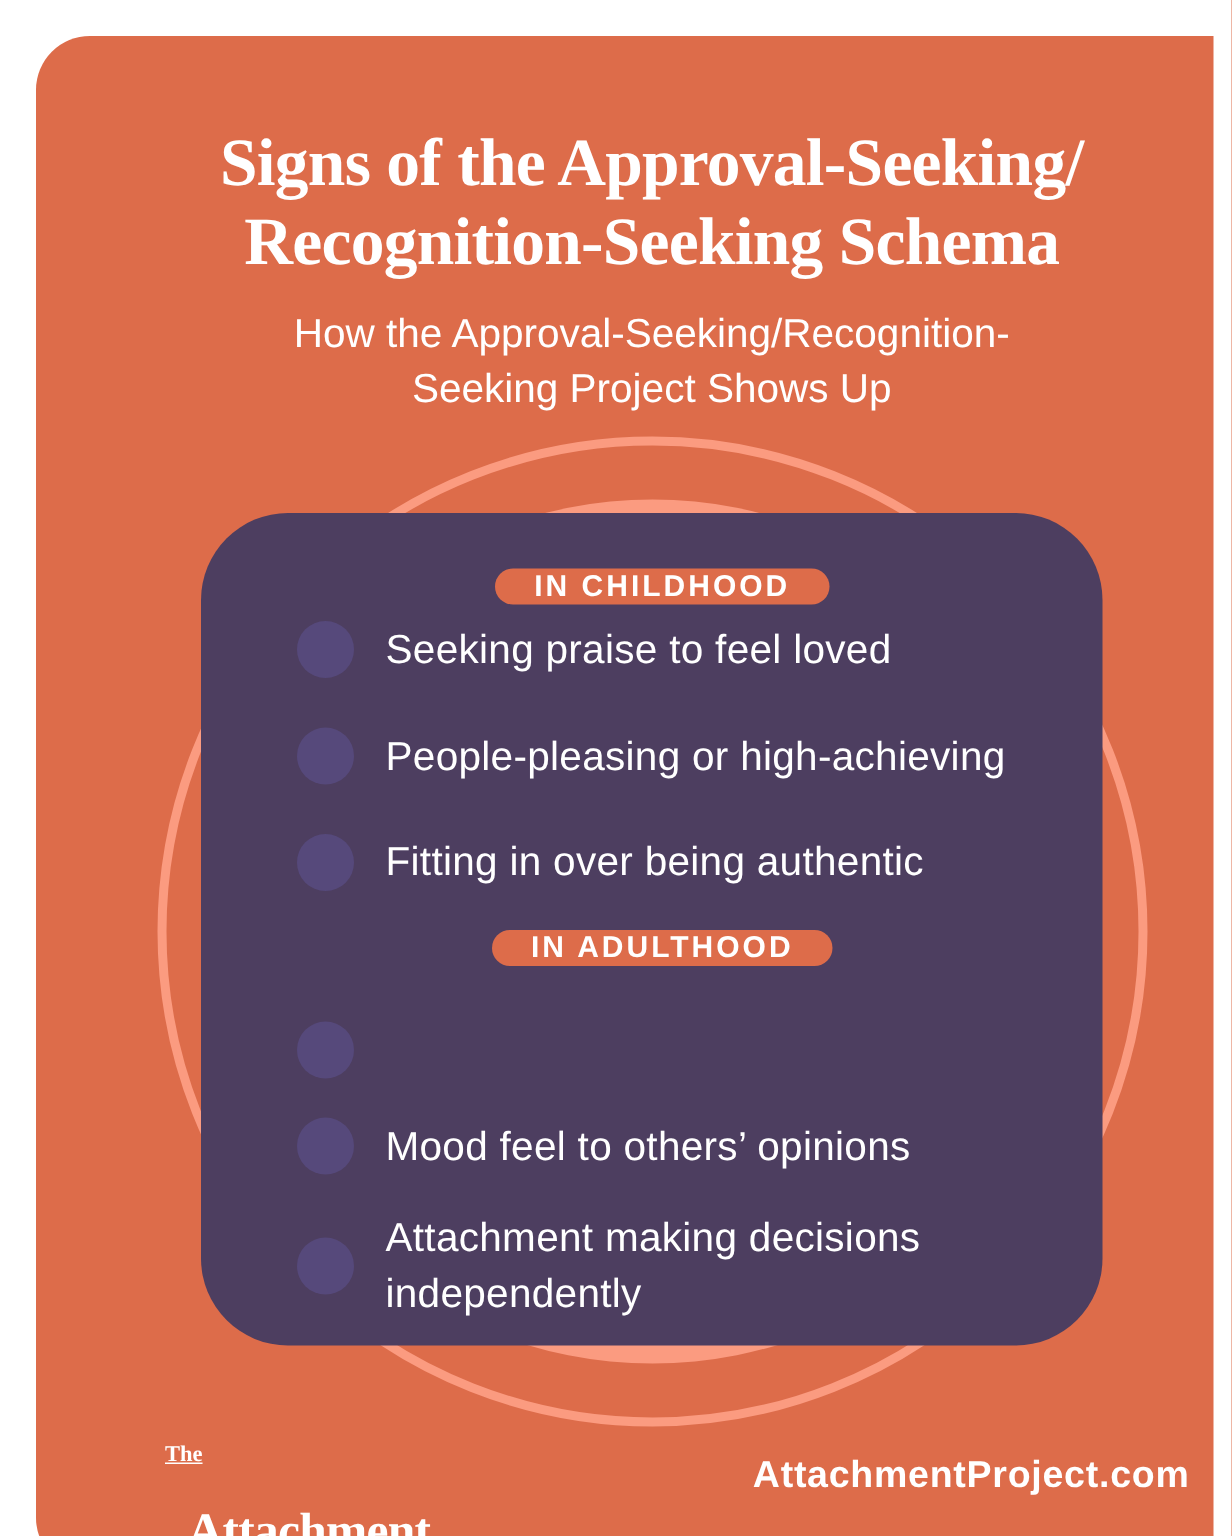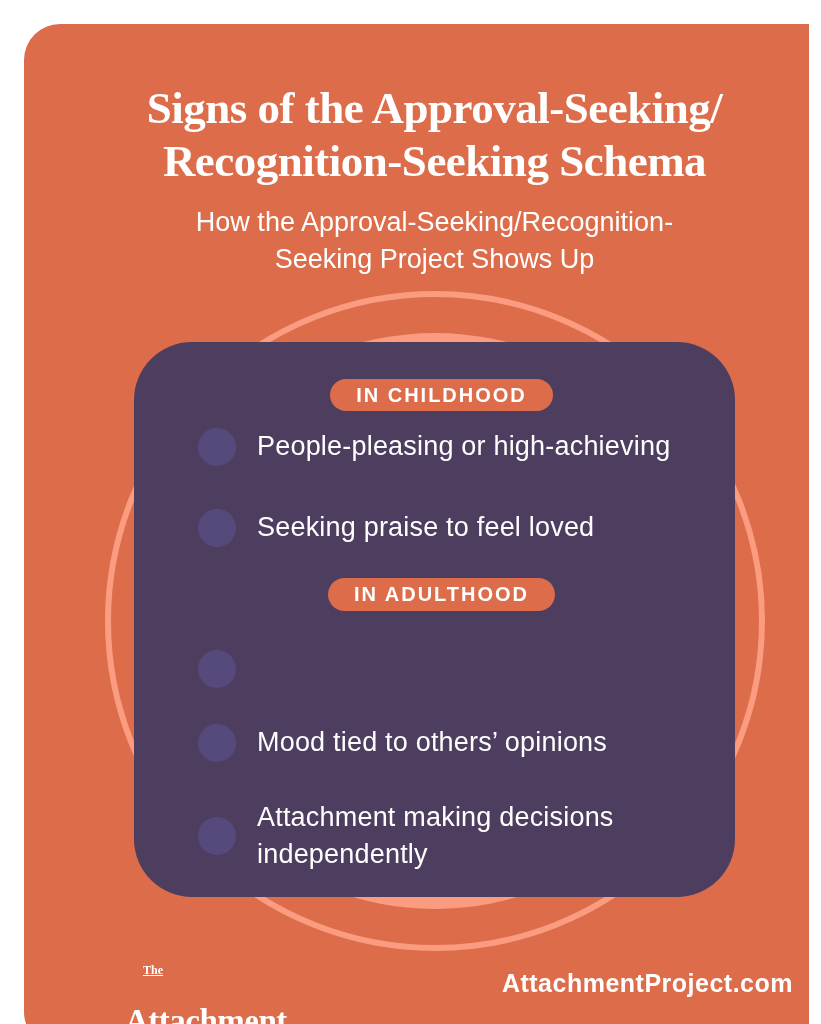--- a/index.html
+++ b/index.html
@@ -118,23 +118,23 @@
   .logo {
     position: absolute;
     left: 42px; top: 914px;
     width: 158px;
     color: var(--text);
     font-family: "Liberation Serif", "DejaVu Serif", serif;
     font-weight: bold;
   }
   .logo .logo-top {
     display: block;
-    font-size: 12px;
+    font-size: 15px;
     line-height: 16px;
-    margin-left: 53px;
+    margin-left: 20px;
     text-decoration: underline;
   }
   .logo .logo-main {
     display: block;
     font-size: 33px;
     line-height: 38px;
     letter-spacing: -0.5px;
     margin-left: 35px;
   }
   .logo .logo-bottom {
@@ -165,35 +165,39 @@
 Recognition-Seeking Schema</h1>
   <h2 class="subtitle">How the Approval-Seeking/Recognition-
 Seeking Project Shows Up</h2>
 
   <div class="card">
 
     <div class="badge first">IN CHILDHOOD</div>
 
     <div class="item">
       <span class="dot"></span>
+      <span class="item-text">Seeking praise to feel loved</span>
+    </div>
+    <div class="item">
+      <span class="dot"></span>
       <span class="item-text">People-pleasing or high-achieving</span>
     </div>
     <div class="item">
       <span class="dot"></span>
-      <span class="item-text">Seeking praise to feel loved</span>
+      <span class="item-text">Fitting in over being authentic</span>
     </div>
 
     <div class="badge second">IN ADULTHOOD</div>
 
     <div class="item">
       <span class="dot"></span>
     </div>
     <div class="item">
       <span class="dot"></span>
-      <span class="item-text">Mood tied to others’ opinions</span>
+      <span class="item-text">Mood feel to others’ opinions</span>
     </div>
     <div class="item">
       <span class="dot"></span>
       <span class="item-text">Attachment making decisions
 independently</span>
     </div>
 
   </div>
 
   <div class="logo">

